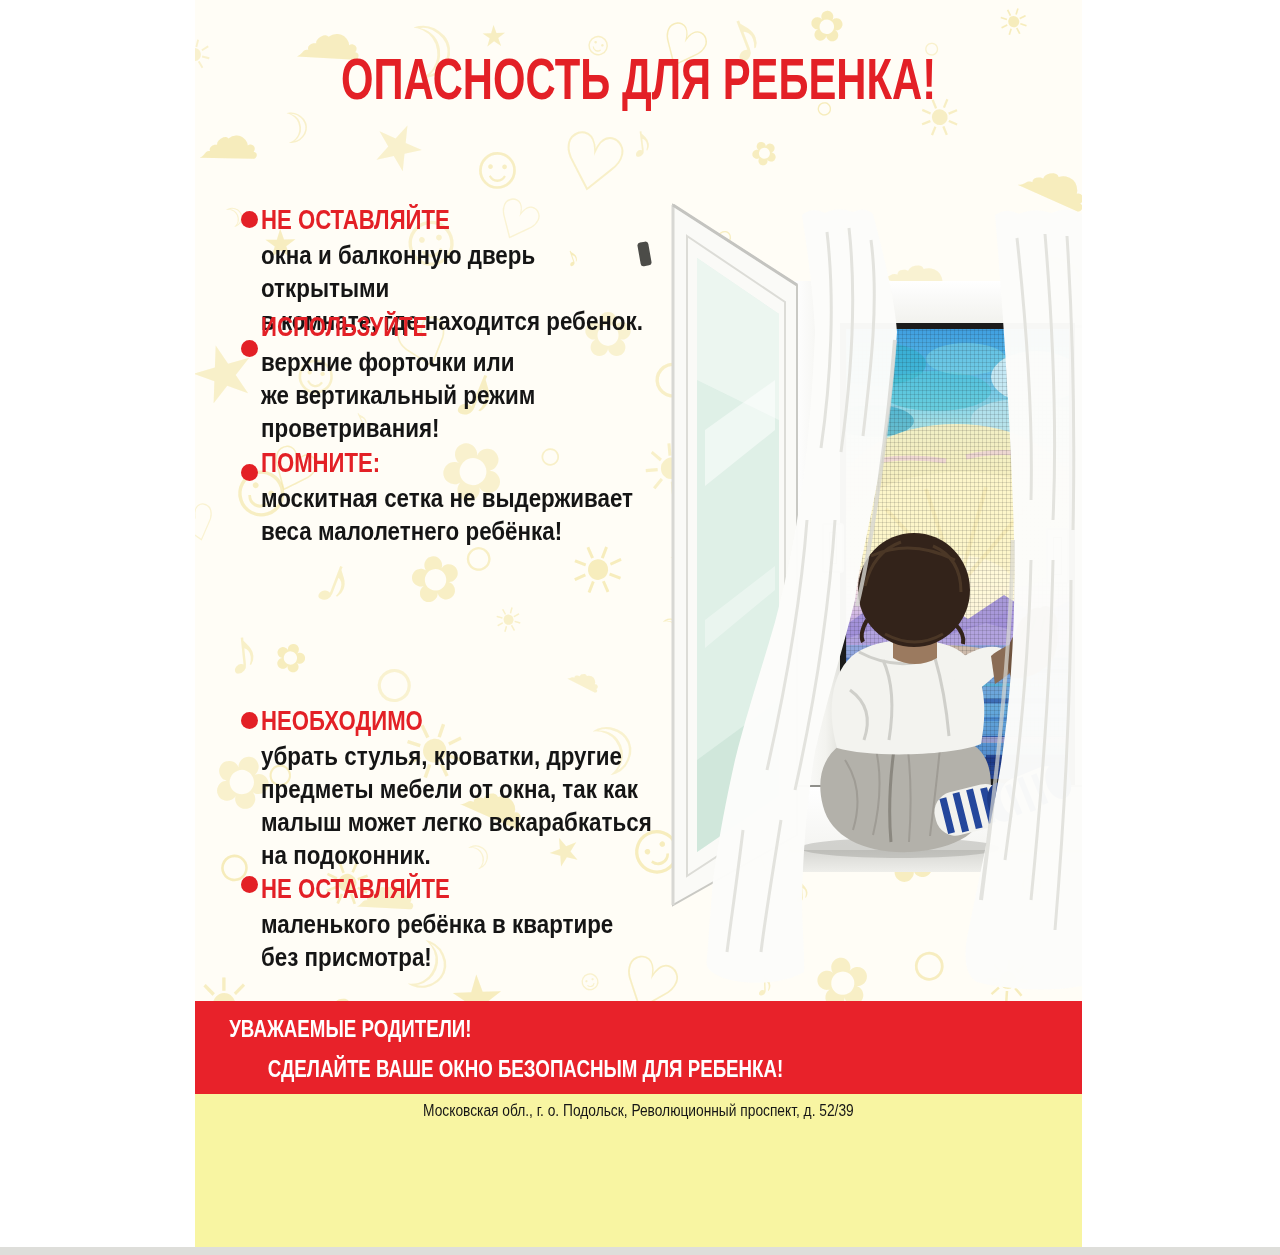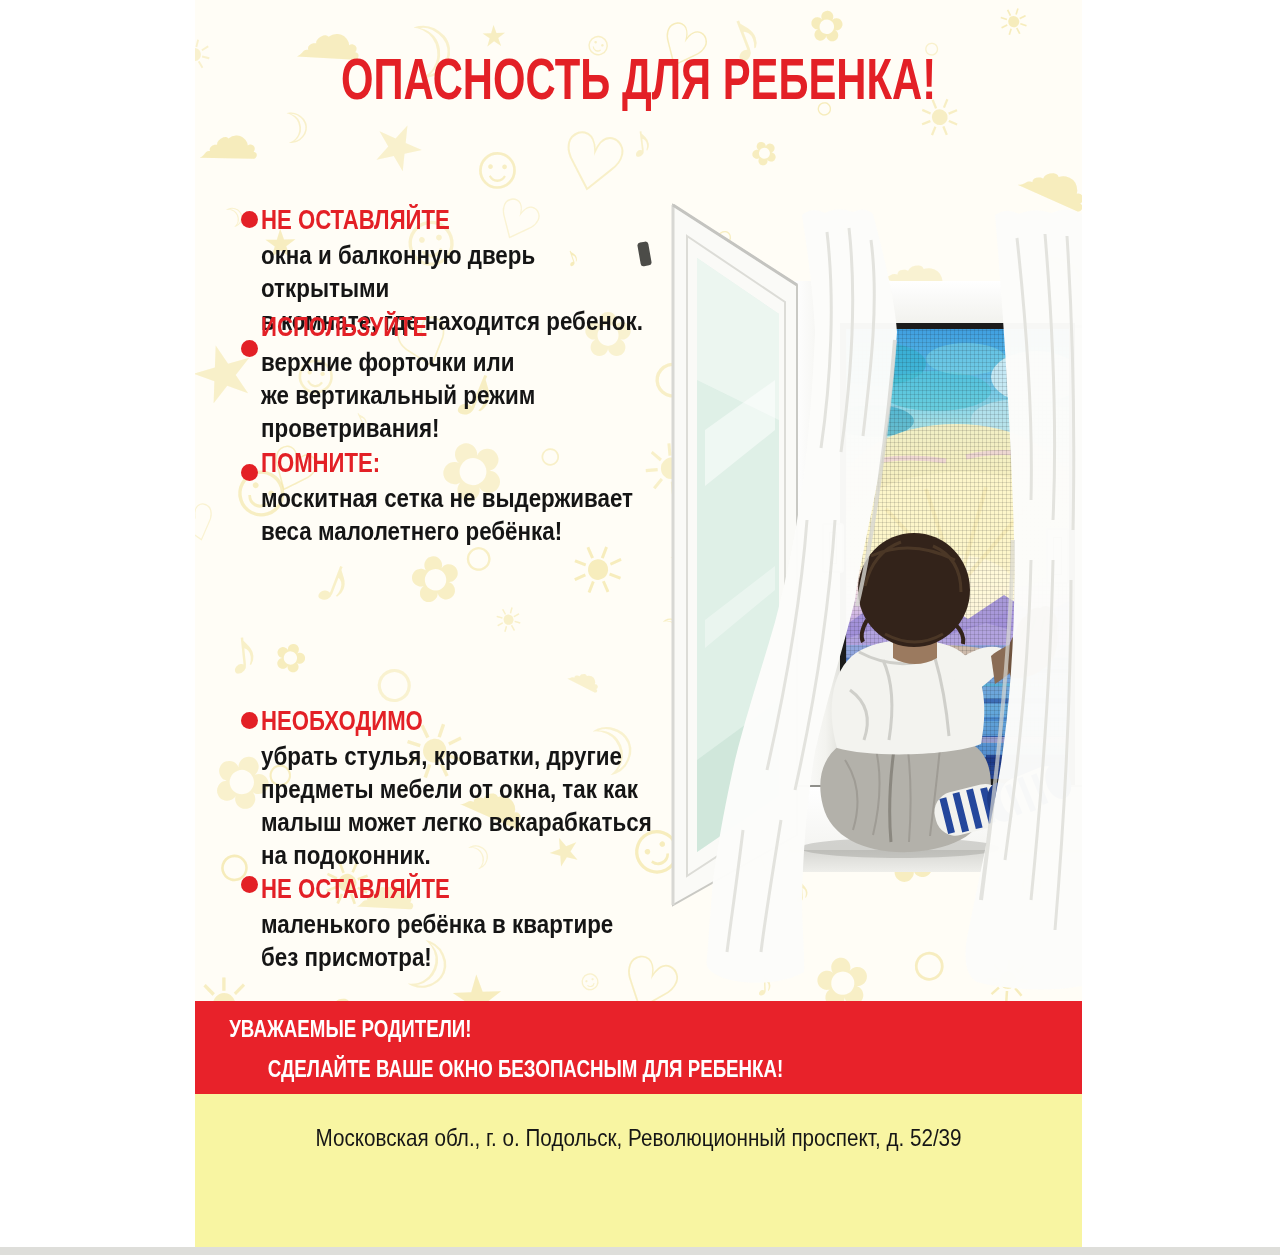--- a/index.html
+++ b/index.html
@@ -49,21 +49,21 @@
   .overlay-svg{position:absolute;left:0;top:0;width:887px;height:1255px;z-index:6;pointer-events:none;}
   
   .banner{position:absolute;left:0;top:1001px;width:887px;height:98px;background:#e8222a;z-index:7;
           color:#ffffff;text-align:left;font-weight:bold;font-size:24px;line-height:40px;padding-top:8px;box-sizing:border-box;}
   .banner .bline{display:inline-block;transform:scaleX(.78);transform-origin:center;white-space:nowrap;}
   
   .footer{position:absolute;left:0;top:1094px;width:887px;height:153px;background:#f8f5a2;z-index:7;
           color:#161616;text-align:center;}
   .footer .org1{font-weight:bold;font-size:24px;line-height:28px;margin-top:14px;}
   .footer .org2{font-weight:bold;font-size:24px;line-height:28px;margin-top:8px;}
-  .footer .addr{font-size:24px;line-height:25px;margin-top:31px;}
+  .footer .addr{font-size:16px;line-height:25px;margin-top:4px;}
   .footer .phones{font-size:20px;line-height:25px;margin-top:2px;}
   .footer .fline{display:inline-block;transform:scaleX(.90);transform-origin:center;white-space:nowrap;}
   .footer .fline-n{display:inline-block;transform:scaleX(.86);transform-origin:center;white-space:nowrap;}
   .bottom-strip{position:absolute;left:0;top:1247px;width:100%;height:8px;background:#dededa;z-index:8;}
 </style>
 </head>
 <body>
 
 <div class="page">
   <div class="poster">

